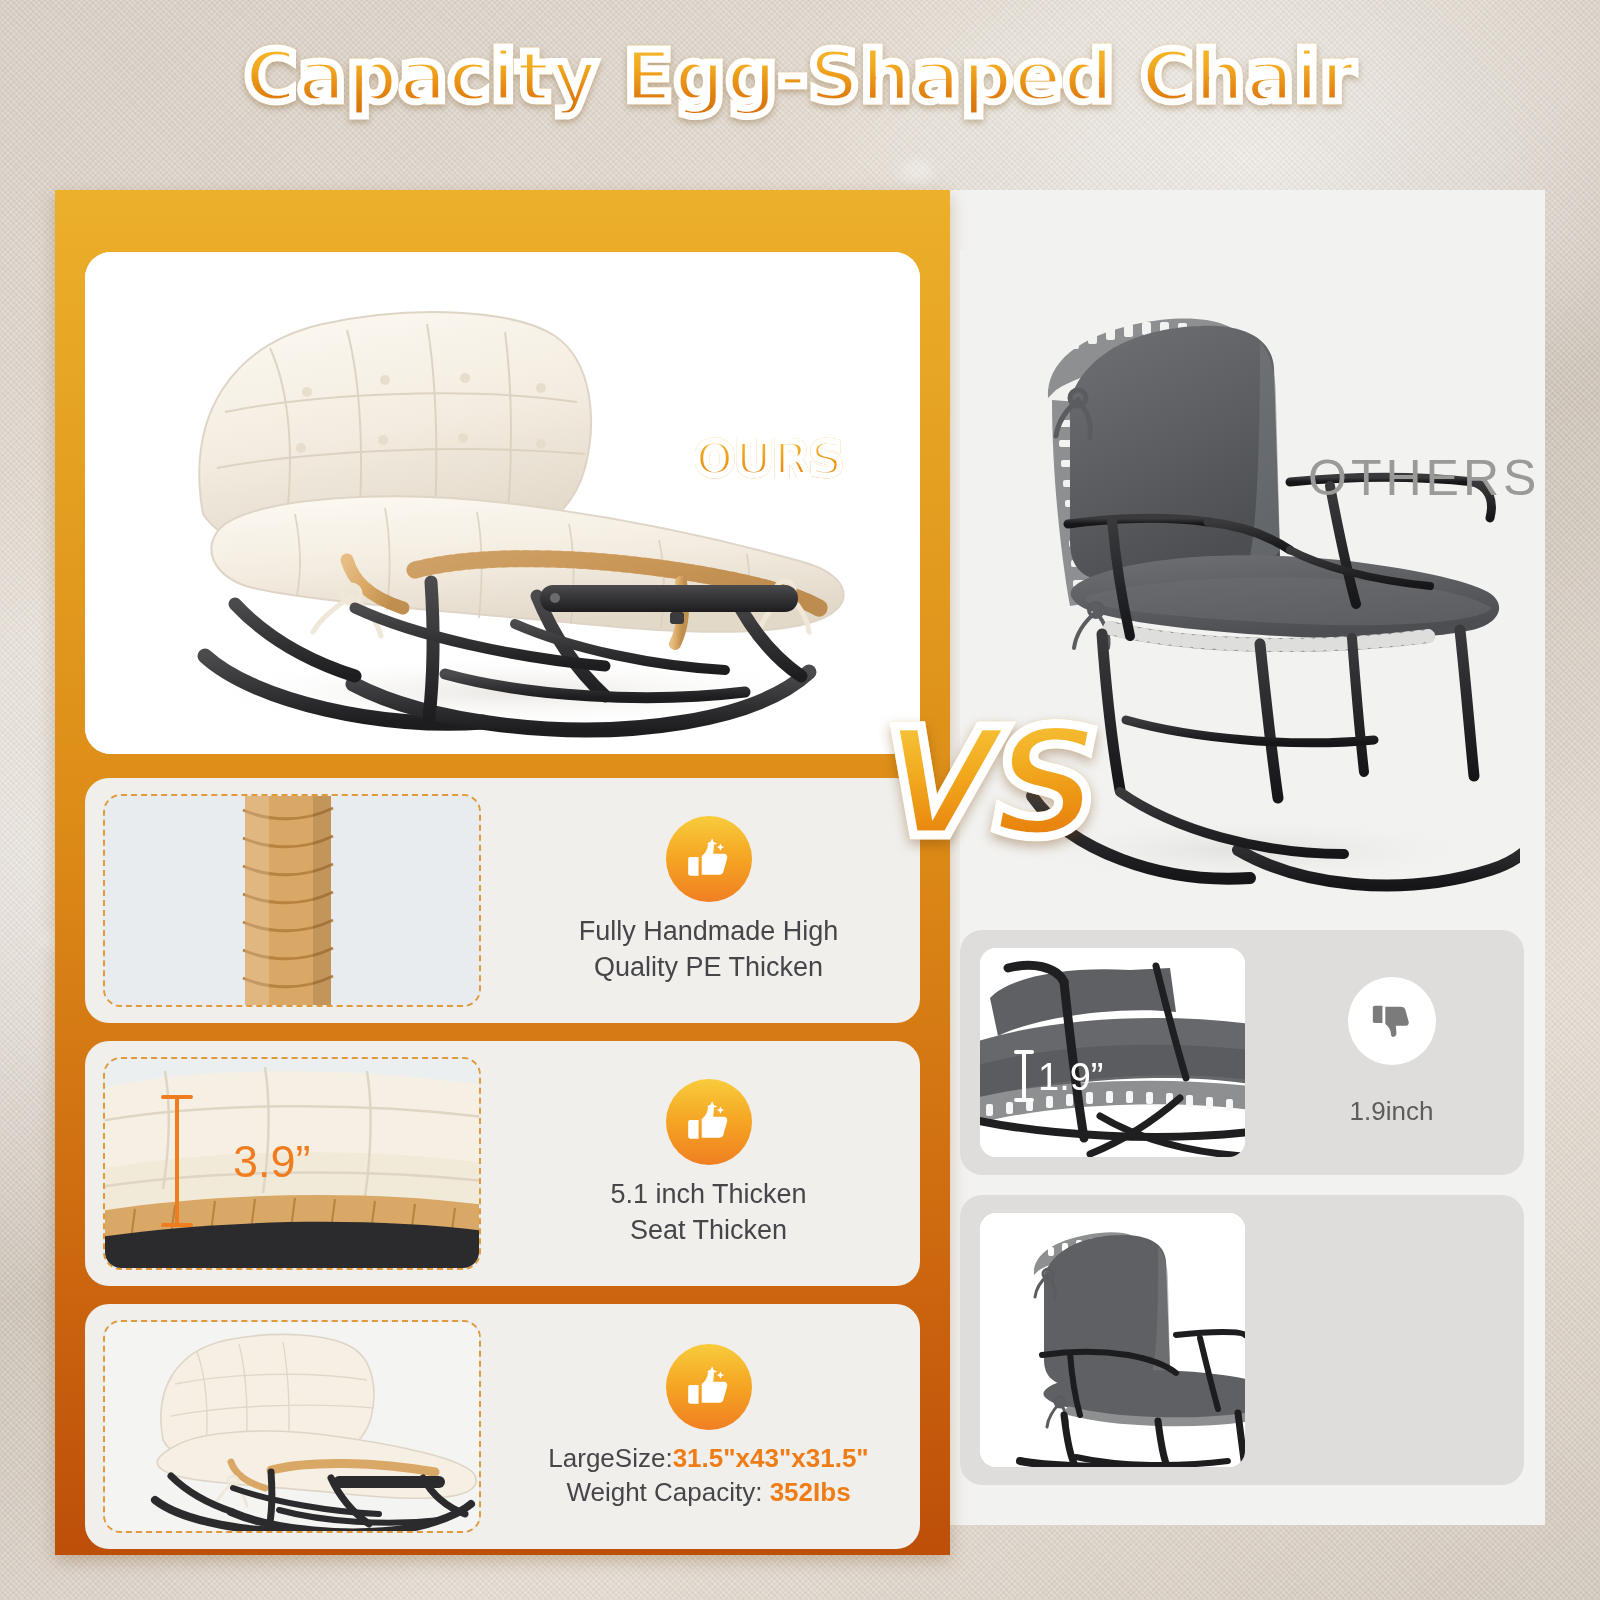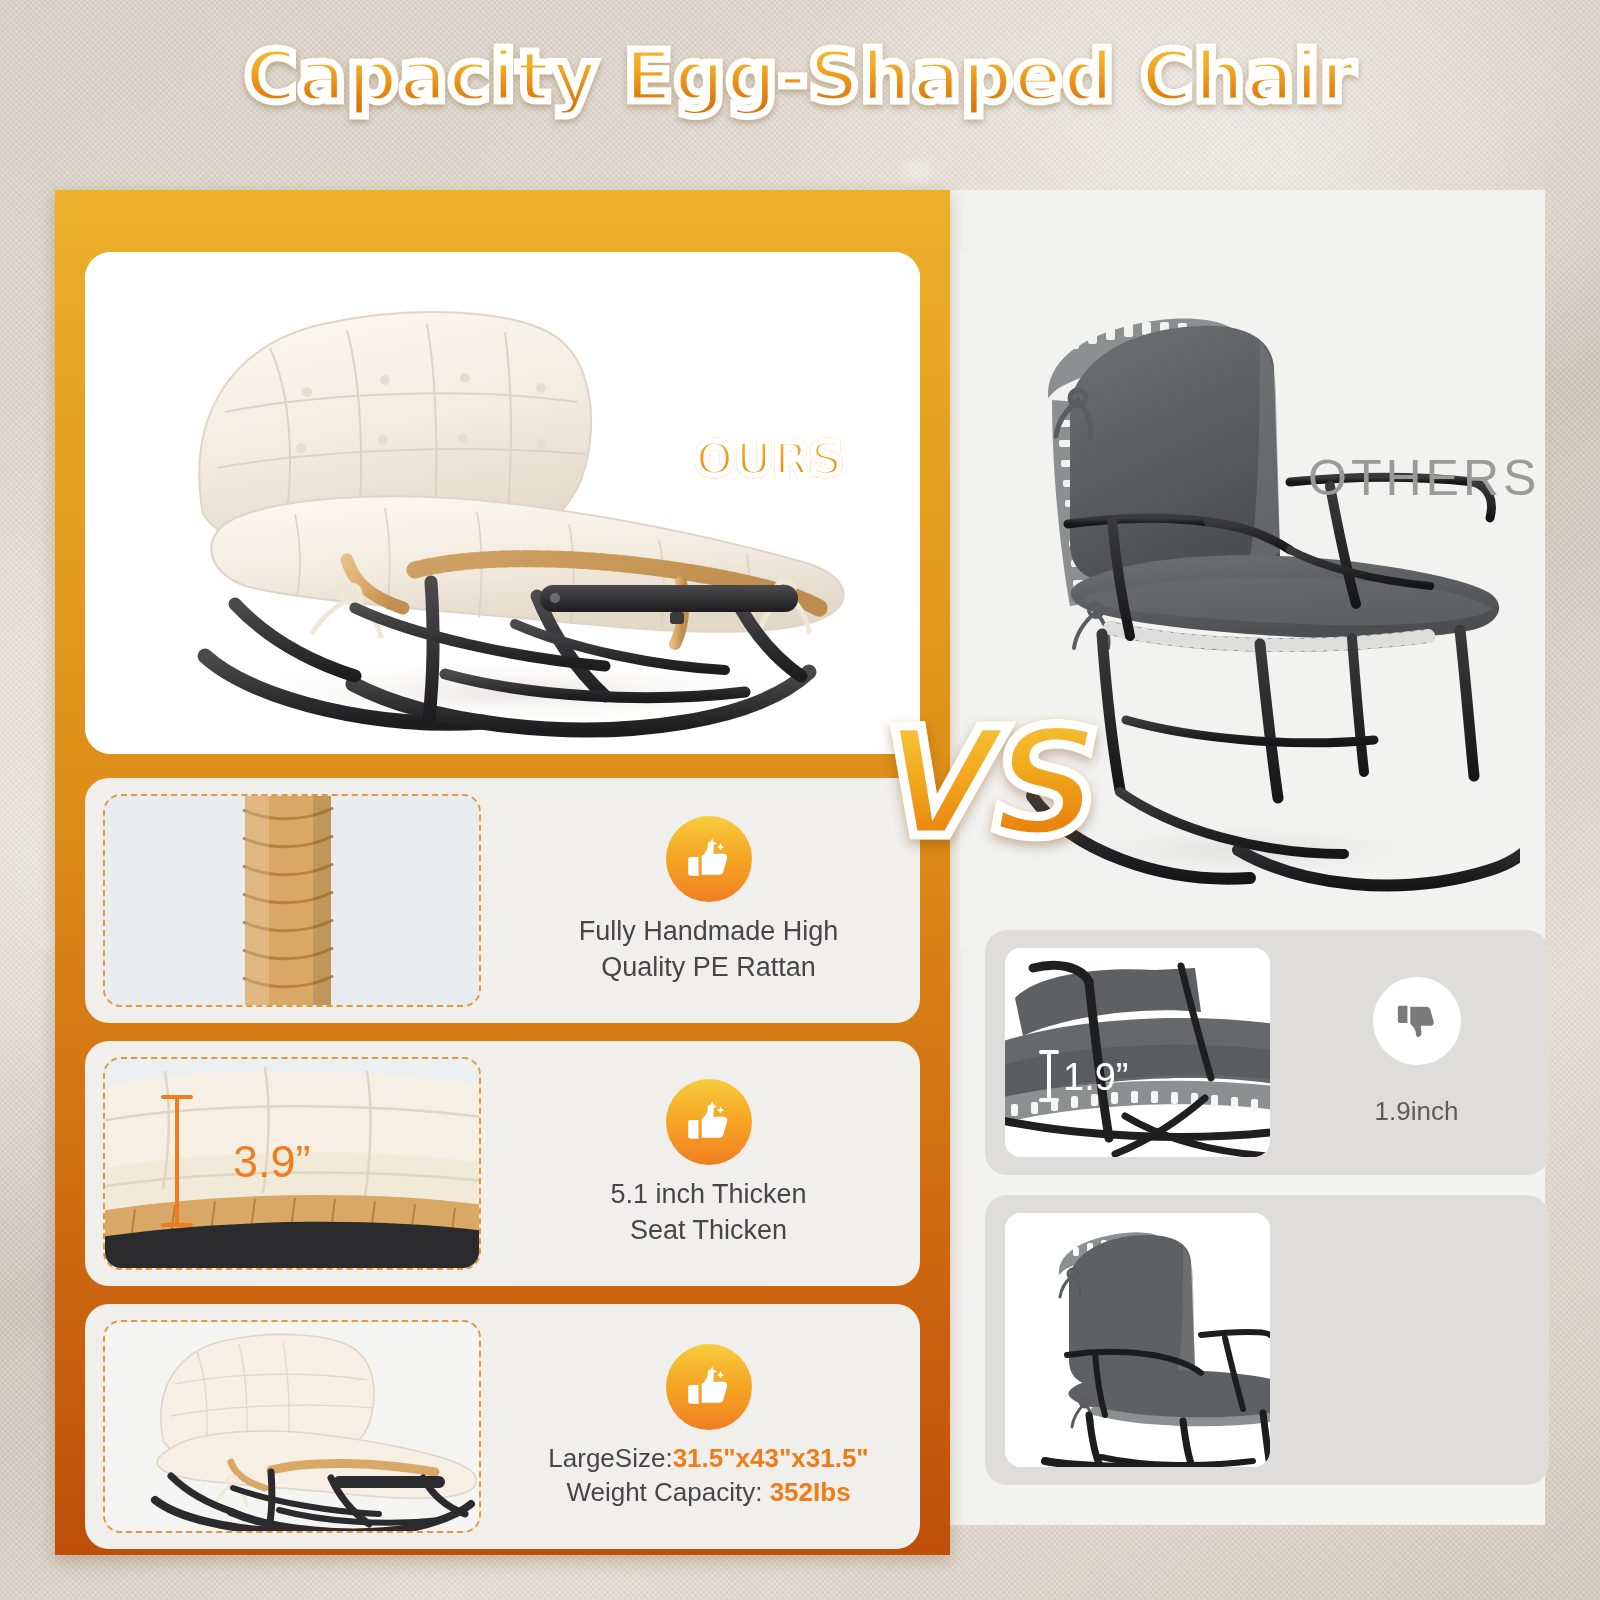--- a/index.html
+++ b/index.html
@@ -107,21 +107,21 @@
   .feat-text {
     font-size:27px; line-height:1.3; color:#46464a; text-align:center;
     font-family:"Liberation Sans", sans-serif;
   }
   .feat-text .hl { color:#ee7d18; font-weight:bold; }
 
   
   .r-hero { position:absolute; left:905px; top:60px; width:560px; height:700px; }
   .r-card {
     position:absolute; left:905px; width:564px;
-    background:#dedddb; border-radius:22px; overflow:hidden;margin-left:25px;
+    background:#dedddb; border-radius:22px; overflow:hidden;
   }
   .r-card.c1 { top:740px; height:245px; }
   .r-card.c2 { top:1005px; height:290px; }
   .r-photo {
     position:absolute; left:20px; top:18px; border-radius:16px; overflow:hidden;
     background:#fff;
   }
   .r-body {
     position:absolute; right:0; top:0; height:100%; width:265px;
     display:flex; flex-direction:column; align-items:center; justify-content:center; gap:30px;
@@ -265,21 +265,21 @@
         <div class="badge">
           <svg viewBox="0 0 48 48" width="50" height="50">
             <path d="M6 22h8v18H6a2 2 0 0 1-2-2V24a2 2 0 0 1 2-2z" fill="#fff"></path>
             <path d="M17 21c4-3 6-7 6-11 0-2 1.5-3 3-2.5 2 .6 3 2.6 2.6 5.4L28 19h10c2.4 0 4 2 3.4 4.2l-3.6 13A4 4 0 0 1 34 39H17V21z" fill="#fff"></path>
             <path d="M27 4l1.6 3.6L32 9l-3.4 1.4L27 14l-1.6-3.6L22 9l3.4-1.4z" fill="#fff"></path>
             <path d="M35 9l1.1 2.4L38.5 12.5l-2.4 1.1L35 16l-1.1-2.4L31.5 12.5l2.4-1.1z" fill="#fff"></path>
           </svg>
         </div>
         <div class="feat-text">
           <div>Fully Handmade High</div>
-          <div>Quality PE Rattan</div>
+          <div>Quality PE Thicken</div>
         </div>
       </div>
     </div>
 
     <div class="feat-card f2">
       <div class="photo">
         <svg viewBox="0 0 374 209" width="374" height="209">
           <rect width="374" height="209" fill="#eceff0"></rect>
           <path d="M-5 30 C80 8 230 6 379 26 L379 120 C240 104 90 112 -5 132 Z" fill="#f6f0e4"></path>
           <path d="M-5 110 C90 92 250 86 379 104 L379 150 C250 134 90 140 -5 160 Z" fill="#f1ead9"></path>

